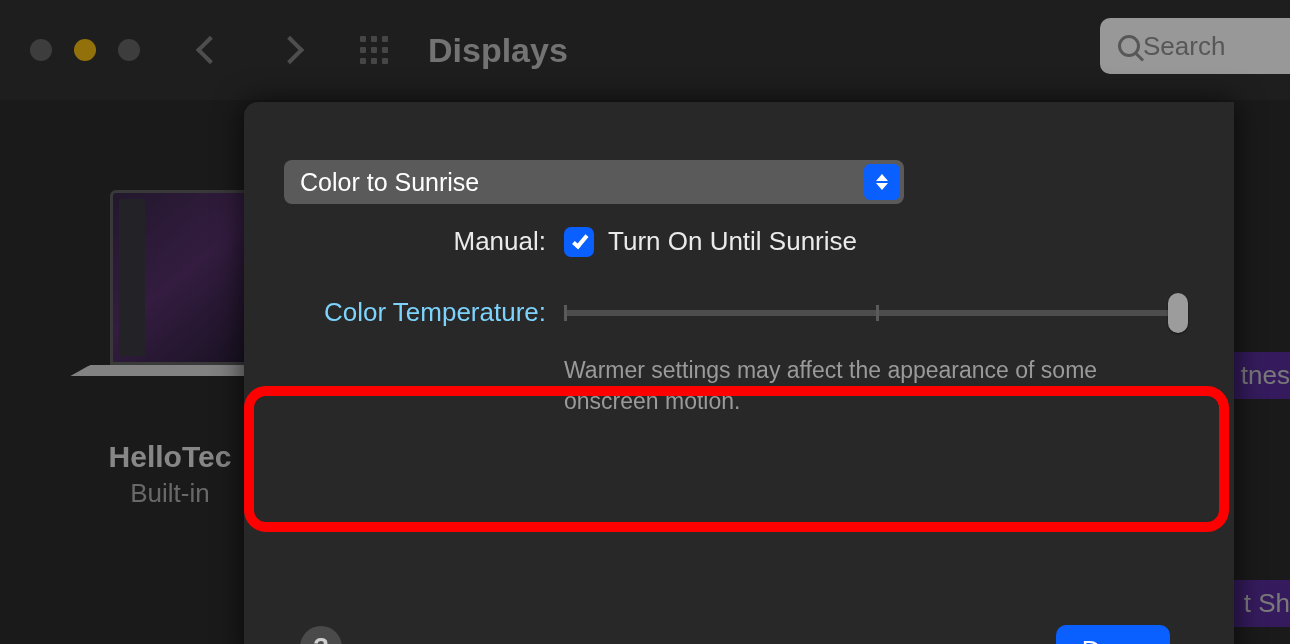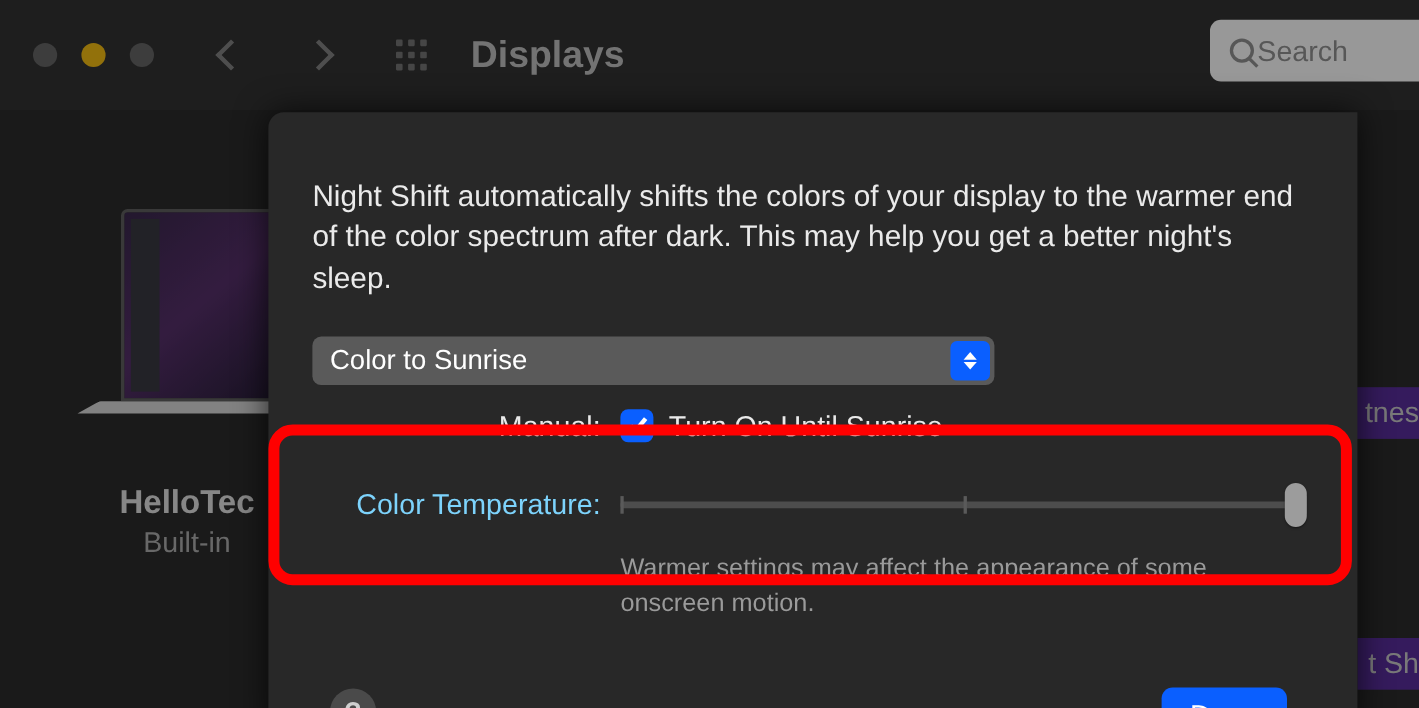--- a/index.html
+++ b/index.html
@@ -244,21 +244,20 @@
     <div class="laptop-base"></div>
   </div>
   <div class="device-name">HelloTec</div>
   <div class="device-sub">Built-in</div>
 </div>
 
 <div class="edge-frag one">tnes</div>
 <div class="edge-frag two">t Sh</div>
 
 <div class="sheet">
-  <p class="desc">Night Shift automatically shifts the colors of your display to the warmer end of the color spectrum after dark. This may help you get a better night's sleep.</p>
 
   <div class="form-row">
     <div class="form-control">
       <div class="select">
         <span>Color to Sunrise</span>
         <div class="select-chevs">
           <div class="tri-up"></div>
             <div class="tri-down"></div>
         </div>
       </div>

